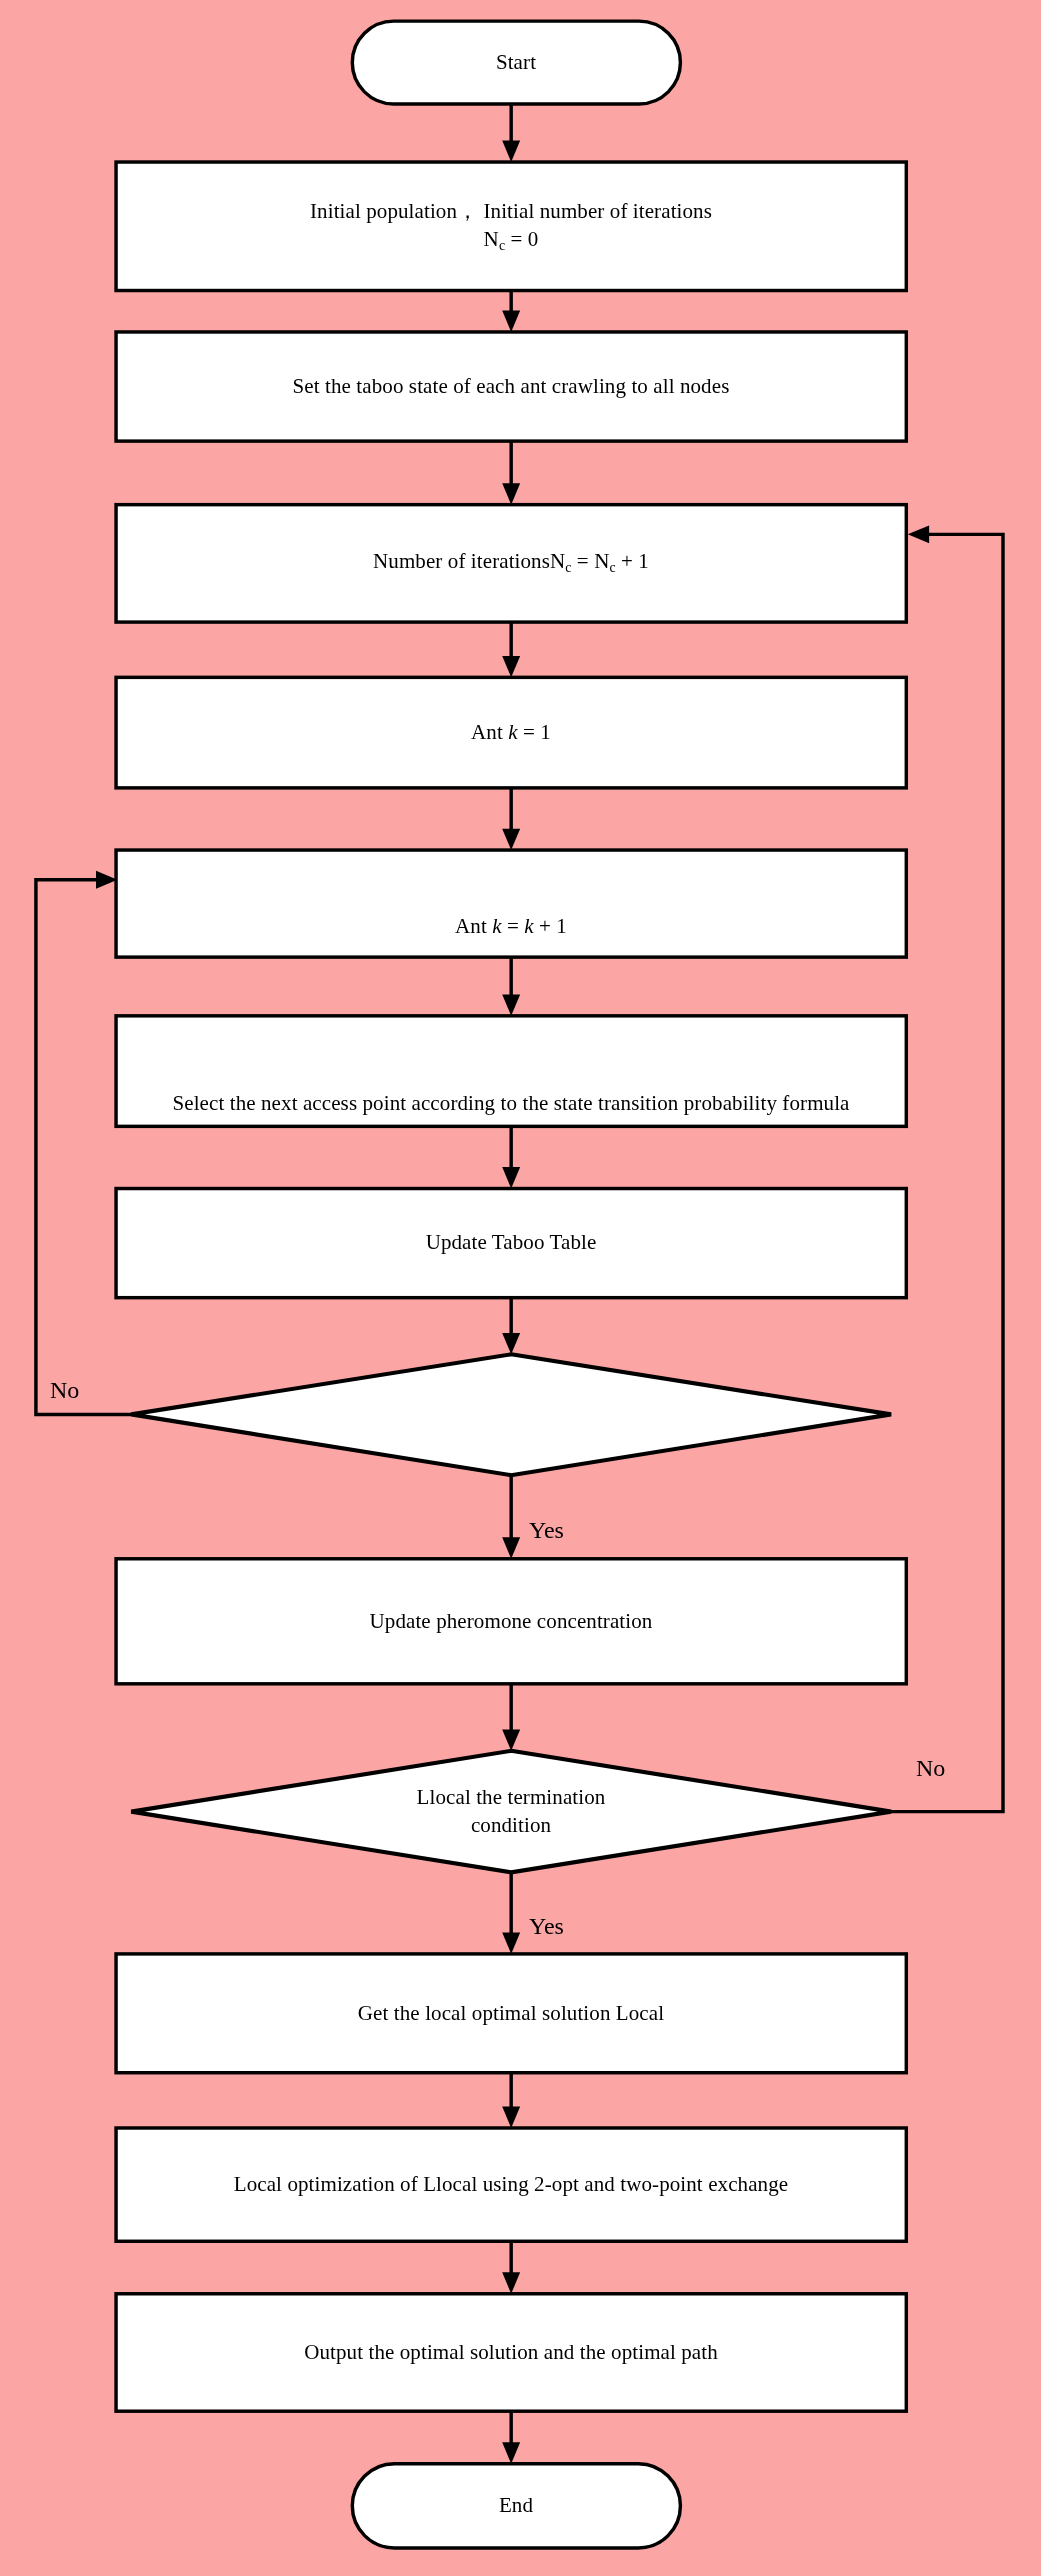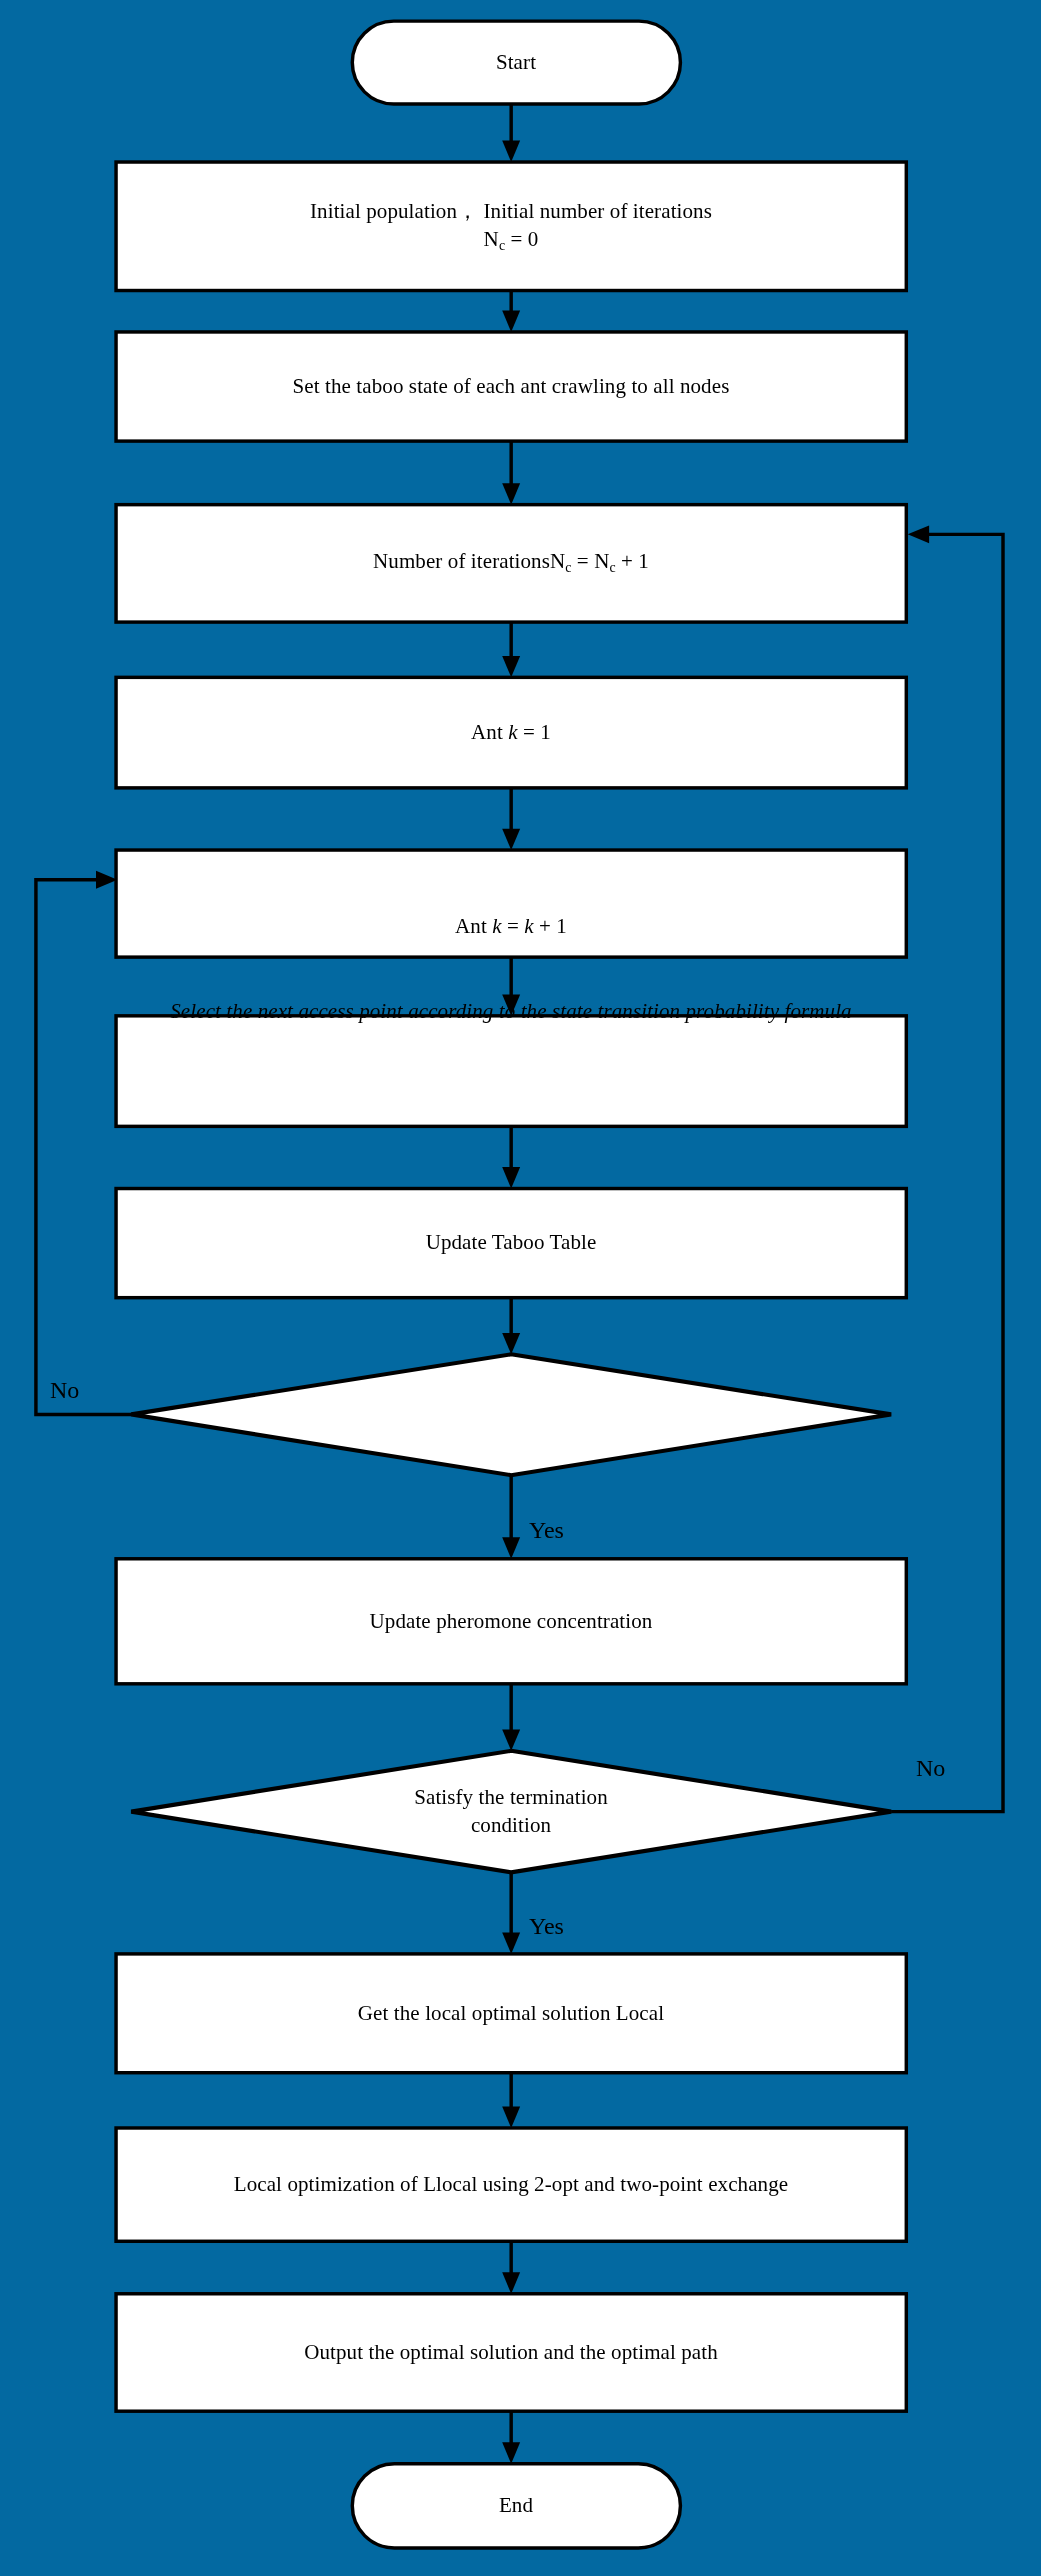--- a/index.html
+++ b/index.html
@@ -8,21 +8,21 @@
     background: #ffffff;
   }
   body {
     font-family: "Liberation Serif", "DejaVu Serif", serif;
     color: #000000;
   }
   #canvas {
     position: relative;
     width: 1041px;
     height: 2576px;
-    background: #0369a1;
+    background: #fca5a5;
     overflow: hidden;
   }
   #flow-svg {
     position: absolute;
     left: 0;
     top: 0;
     width: 1041px;
     height: 2576px;
   }
   .node-shape {
@@ -219,36 +219,36 @@
   </div>
 
   <div class="node-text" style="left:116px; top:677px; width:790px; height:111px;">
     <span class="inner"><span>Ant </span><span class="italic-var">k</span><span> = 1</span></span>
   </div>
 
   <div class="node-text" style="left:116px; top:850px; width:790px; height:107px;margin-top:23px;">
     <span class="inner"><span>Ant </span><span class="italic-var">k</span><span> = </span><span class="italic-var">k</span><span> + 1</span></span>
   </div>
 
-  <div class="node-text" style="left:116px; top:956px; width:790px; height:111px;font-style:italic;">
+  <div class="node-text" style="left:116px; top:1048px; width:790px; height:111px;">
     <span class="inner">Select the next access point according to the state transition probability formula</span>
   </div>
 
   <div class="node-text" style="left:116px; top:1188px; width:790px; height:109px;">
     <span class="inner">Update Taboo Table</span>
   </div>
 
 
   <div class="node-text" style="left:116px; top:1559px; width:790px; height:125px;">
     <span class="inner">Update pheromone concentration</span>
   </div>
 
   <div class="node-text" style="left:269px; top:1762px; width:484px; height:100px;">
     <span class="inner">
-      <span>Satisfy the termination</span><br>
+      <span>Llocal the termination</span><br>
       <span>condition</span>
     </span>
   </div>
 
   <div class="node-text" style="left:116px; top:1954px; width:790px; height:119px;">
     <span class="inner">Get the local optimal solution Local</span>
   </div>
 
   <div class="node-text" style="left:116px; top:2128px; width:790px; height:113px;align-items:center;">
     <span class="inner">Local optimization of Llocal using 2-opt and two-point exchange</span>

